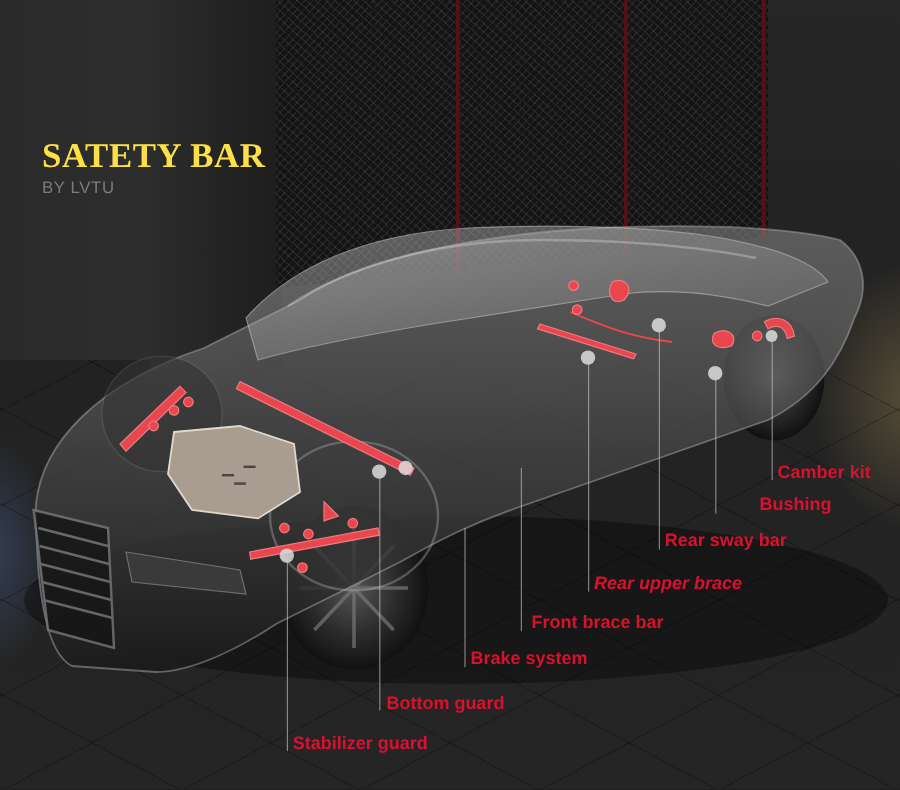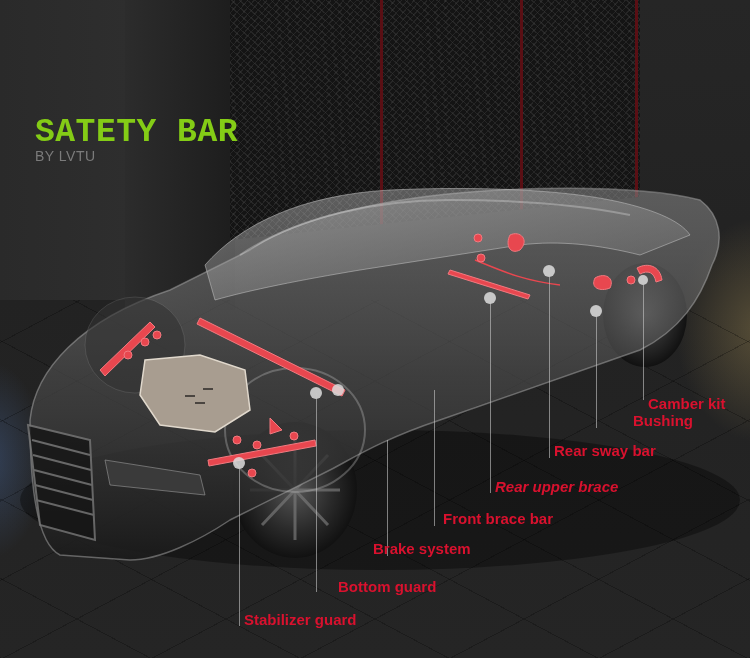--- a/index.html
+++ b/index.html
@@ -18,21 +18,21 @@
     background-image:
       repeating-linear-gradient(45deg, rgba(70,70,70,0.35) 0 1px, transparent 1px 5px),
       repeating-linear-gradient(-45deg, rgba(70,70,70,0.35) 0 1px, transparent 1px 5px);
     transform: skewY(-6deg); transform-origin: left top; }
   .mesh-frame { position: absolute; top: 0; bottom: 0; width: 3px; background: #5a0f14; }
   .floor { position: absolute; left: 0; right: 0; top: 300px; bottom: 0;
     background-image:
       repeating-linear-gradient(28deg, rgba(0,0,0,0.25) 0 1px, transparent 1px 70px),
       repeating-linear-gradient(-28deg, rgba(0,0,0,0.25) 0 1px, transparent 1px 70px); }
 
-  .title { position: absolute; left: 35px; top: 114px; color: #84cc16; font-family: Liberation Mono, monospace; font-weight: bold; font-size: 33px; letter-spacing: 0.5px; margin: 0; }
+  .title { position: absolute; left: 35px; top: 114px; color: #fde047; font-family: Liberation Serif, serif; font-weight: bold; font-size: 29px; letter-spacing: 0.5px; margin: 0; }
   .subtitle { position: absolute; left: 35px; top: 148px; color: #7b7b7b; font-family: "Liberation Sans", sans-serif; font-size: 14px; letter-spacing: 0.5px; }
 
   svg.car { position: absolute; left: 0; top: 0; }
 
   .callout-line { position: absolute; width: 1px; background: rgba(200,200,200,0.6); }
   .callout-label { position: absolute; color: var(--accent); font-family: "Liberation Sans", sans-serif; font-weight: bold; font-size: 15px; white-space: nowrap; }
 </style>
 </head>
 <body>
 
@@ -135,43 +135,43 @@
     <circle cx="643" cy="280" r="5"></circle>
   </g>
 </svg>
 
 <h1 class="title">SATETY BAR</h1>
 <div class="subtitle">BY LVTU</div>
 
 <div id="callouts">
   <div>
     <div class="callout-line" style="left: 643px; top: 280px; height: 120px;"></div>
-    <div class="callout-label" style="left: 648px; top: 385px; margin-top: 10px;">Camber kit</div>
+    <div class="callout-label" style="left: 648px; top: 385px;">Camber kit</div>
   </div>
   <div>
     <div class="callout-line" style="left: 596px; top: 312px; height: 116px;"></div>
     <div class="callout-label" style="left: 633px; top: 412px;">Bushing</div>
   </div>
   <div>
     <div class="callout-line" style="left: 549px; top: 270px; height: 188px;"></div>
     <div class="callout-label" style="left: 554px; top: 442px;">Rear sway bar</div>
   </div>
   <div>
     <div class="callout-line" style="left: 490px; top: 298px; height: 195px;"></div>
     <div class="callout-label" style="left: 495px; top: 478px; font-style: italic;">Rear upper brace</div>
   </div>
   <div>
     <div class="callout-line" style="left: 434px; top: 390px; height: 136px;"></div>
     <div class="callout-label" style="left: 443px; top: 510px;">Front brace bar</div>
   </div>
   <div>
     <div class="callout-line" style="left: 387px; top: 440px; height: 116px;"></div>
-    <div class="callout-label" style="left: 373px; top: 540px;">Brake system</div>
+    <div class="callout-label" style="left: 392px; top: 540px;">Brake system</div>
   </div>
   <div>
     <div class="callout-line" style="left: 316px; top: 393px; height: 199px;"></div>
-    <div class="callout-label" style="left: 338px; top: 578px;">Bottom guard</div>
+    <div class="callout-label" style="left: 322px; top: 578px;">Bottom guard</div>
   </div>
   <div>
     <div class="callout-line" style="left: 239px; top: 463px; height: 163px;"></div>
     <div class="callout-label" style="left: 244px; top: 611px;">Stabilizer guard</div>
   </div>
 </div>
 
 </body></html>

